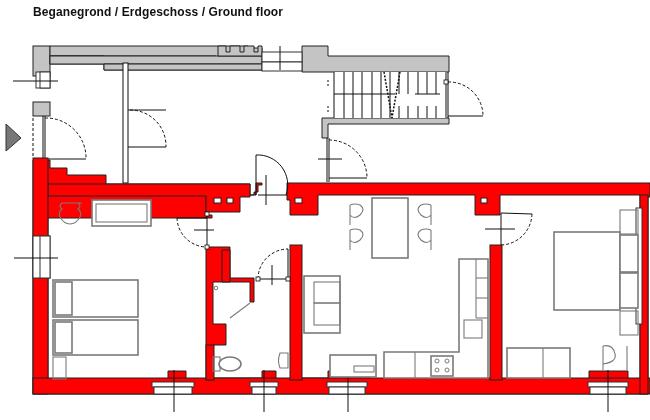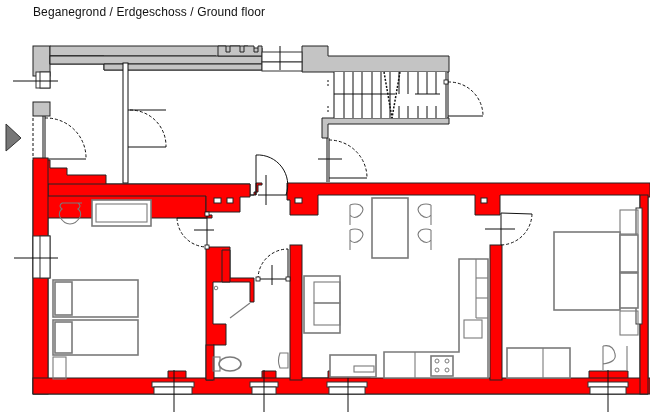--- a/index.html
+++ b/index.html
@@ -1,17 +1,17 @@
 <!DOCTYPE html>
 <html><head>
 <meta charset="utf-8">
 <style>
   html, body { margin:0; padding:0; background:#ffffff; }
   body { width:650px; height:420px; position:relative; overflow:hidden; font-family:"Liberation Sans", sans-serif; }
-  #title { position:absolute; left:33px; top:5px; font-size:12px; font-weight:normal; color:#111; letter-spacing:0.1px; }
+  #title { position:absolute; left:33px; top:5px; font-size:12px; font-weight:bold; color:#111; letter-spacing:0.1px; }
   svg { position:absolute; left:0; top:0; }
   .red { fill:#ff0000; stroke:#222; stroke-width:1; }
   .grey { fill:#c4c4c4; stroke:#222; stroke-width:1; }
   .line { stroke:#111; stroke-width:1; fill:none; }
   .dash { stroke:#111; stroke-width:1; fill:none; stroke-dasharray:3 2; }
   .furn { stroke:#7a7a7a; stroke-width:1.6; fill:#fff; }
   .furn-thin { stroke:#7a7a7a; stroke-width:1.1; fill:none; }
   .win { fill:#fff; stroke:#333; stroke-width:1; }
   .hole { fill:#fff; stroke:#222; stroke-width:1; }
 </style>

